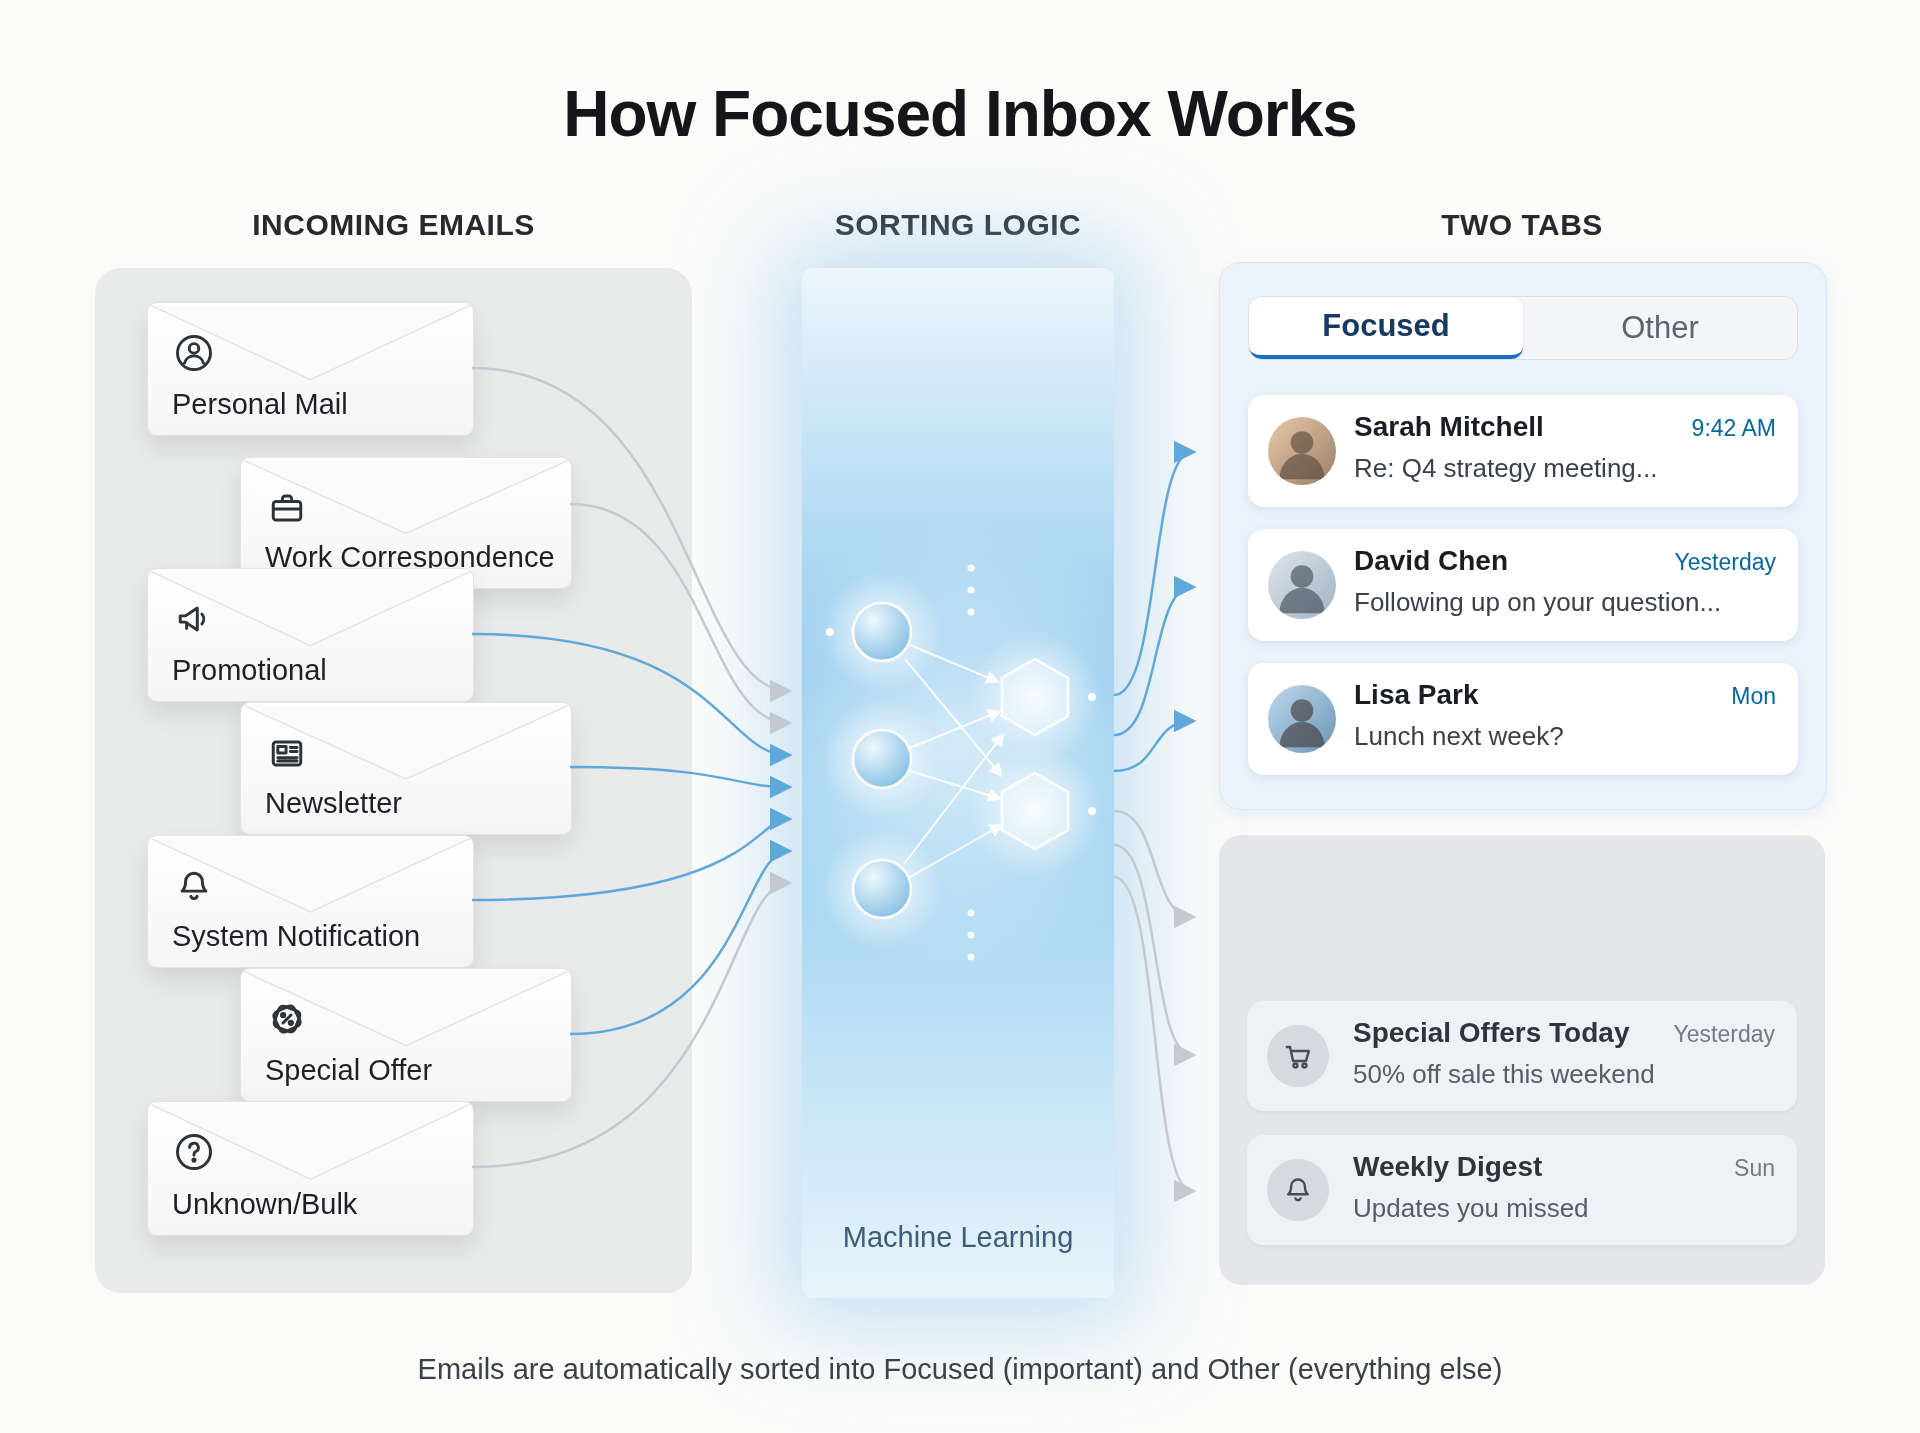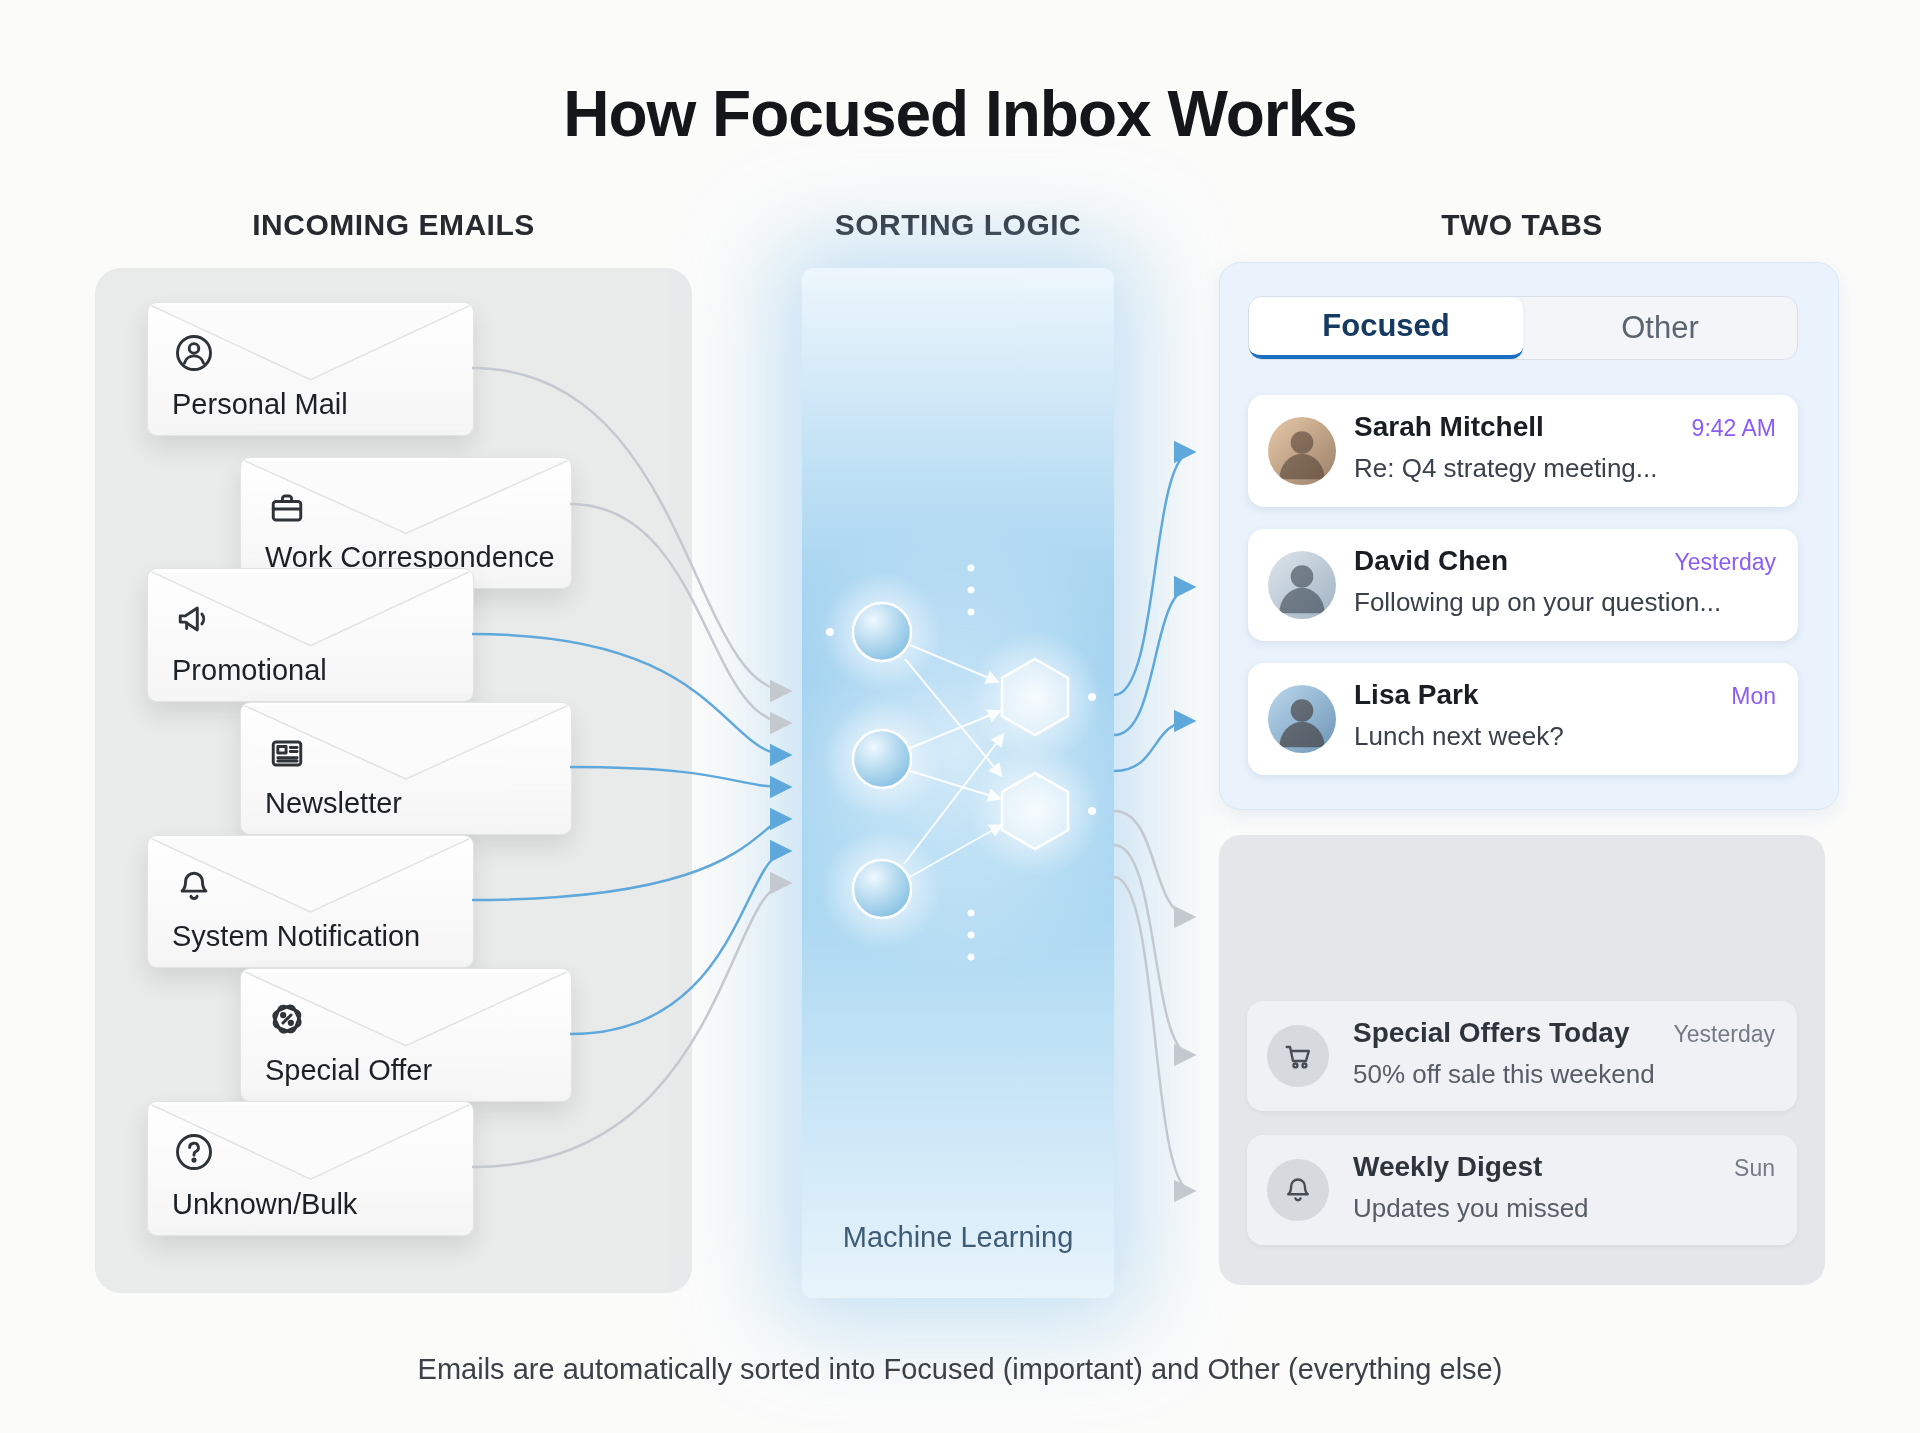--- a/index.html
+++ b/index.html
@@ -31,35 +31,35 @@
   .center-band{position:absolute;left:802px;top:263px;width:312px;height:1030px;border-radius:12px;
     background:linear-gradient(180deg,#edf6fc 0%,#c3e2f5 18%,#93cbee 40%,#9fd2f0 55%,#bfe1f5 75%,#e8f4fb 100%);
     box-shadow:0 0 90px 25px rgba(151,203,238,.55);}
   .net-svg{position:absolute;left:0;top:0;width:100%;height:100%;}
   .ml-label{position:absolute;left:0;bottom:44px;width:100%;text-align:center;font-size:29px;color:#3f5c77;}
 
   
   .connectors{position:absolute;left:0;top:0;width:1920px;height:1433px;pointer-events:none;}
 
   
-  .focused-panel{position:absolute;left:1219px;top:257px;width:606px;height:546px;background:#eaf3fc;border:1.5px solid #d6e7f7;border-radius:22px;box-shadow:0 6px 18px rgba(120,160,200,.15);padding-left:12px;}
+  .focused-panel{position:absolute;left:1219px;top:257px;width:606px;height:546px;background:#eaf3fc;border:1.5px solid #d6e7f7;border-radius:22px;box-shadow:0 6px 18px rgba(120,160,200,.15);}
   .tabbar{position:absolute;left:28px;top:33px;width:550px;height:64px;background:#f3f5f8;border:1px solid #d9dfe7;border-radius:14px;display:flex;overflow:hidden;box-sizing:border-box;}
   .tab{flex:1;display:flex;align-items:center;justify-content:center;font-size:31px;box-sizing:border-box;}
   .tab.active{background:#ffffff;color:#173a63;font-weight:700;border-bottom:4px solid #1a6fc4;border-radius:12px;box-shadow:0 1px 4px rgba(0,0,0,.06);}
   .tab.inactive{color:#5b6572;}
 
   .f-row{position:absolute;left:28px;width:550px;height:112px;background:#ffffff;border-radius:16px;box-shadow:0 3px 8px rgba(40,70,110,.10);}
   .f-r1{top:132px}.f-r2{top:266px}.f-r3{top:400px}
   .avatar{position:absolute;left:20px;top:22px;width:68px;height:68px;border-radius:50%;overflow:hidden;}
   .avatar svg{width:100%;height:100%;}
   .av-1{background:linear-gradient(135deg,#e8c9a8,#9a7f68);}
   .av-2{background:linear-gradient(135deg,#dfe6ec,#9fb2c2);}
   .av-3{background:linear-gradient(135deg,#bcd8ee,#6d94b5);}
   .sender{position:absolute;left:106px;top:16px;font-size:28px;font-weight:700;color:#1a1e24;white-space:nowrap;}
-  .time{position:absolute;right:22px;top:20px;font-size:23px;color:#8b5cf6;white-space:nowrap;}
+  .time{position:absolute;right:22px;top:20px;font-size:23px;color:#0369a1;white-space:nowrap;}
   .subject{position:absolute;left:106px;top:58px;font-size:26px;color:#3a414a;white-space:nowrap;}
 
   
   .other-panel{position:absolute;left:1219px;top:830px;width:606px;height:450px;background:#e4e6e9;border-radius:22px;}
   .o-row{position:absolute;left:28px;width:550px;height:110px;background:#eff1f4;border-radius:16px;box-shadow:0 2px 5px rgba(0,0,0,.05);}
   .o-r1{top:32px}.o-r2{top:166px}.o-r3{top:300px}
   .o-icon{position:absolute;left:20px;top:24px;width:62px;height:62px;border-radius:50%;background:#d6d9dd;display:flex;align-items:center;justify-content:center;color:#474d55;}
   .o-icon svg{width:36px;height:36px;fill:none;stroke:currentColor;stroke-width:1.6;stroke-linecap:round;stroke-linejoin:round;}
   .o-sender{position:absolute;left:106px;top:16px;font-size:28px;font-weight:700;color:#2e343b;white-space:nowrap;}
   .o-time{position:absolute;right:22px;top:20px;font-size:23px;color:#747b85;white-space:nowrap;}

